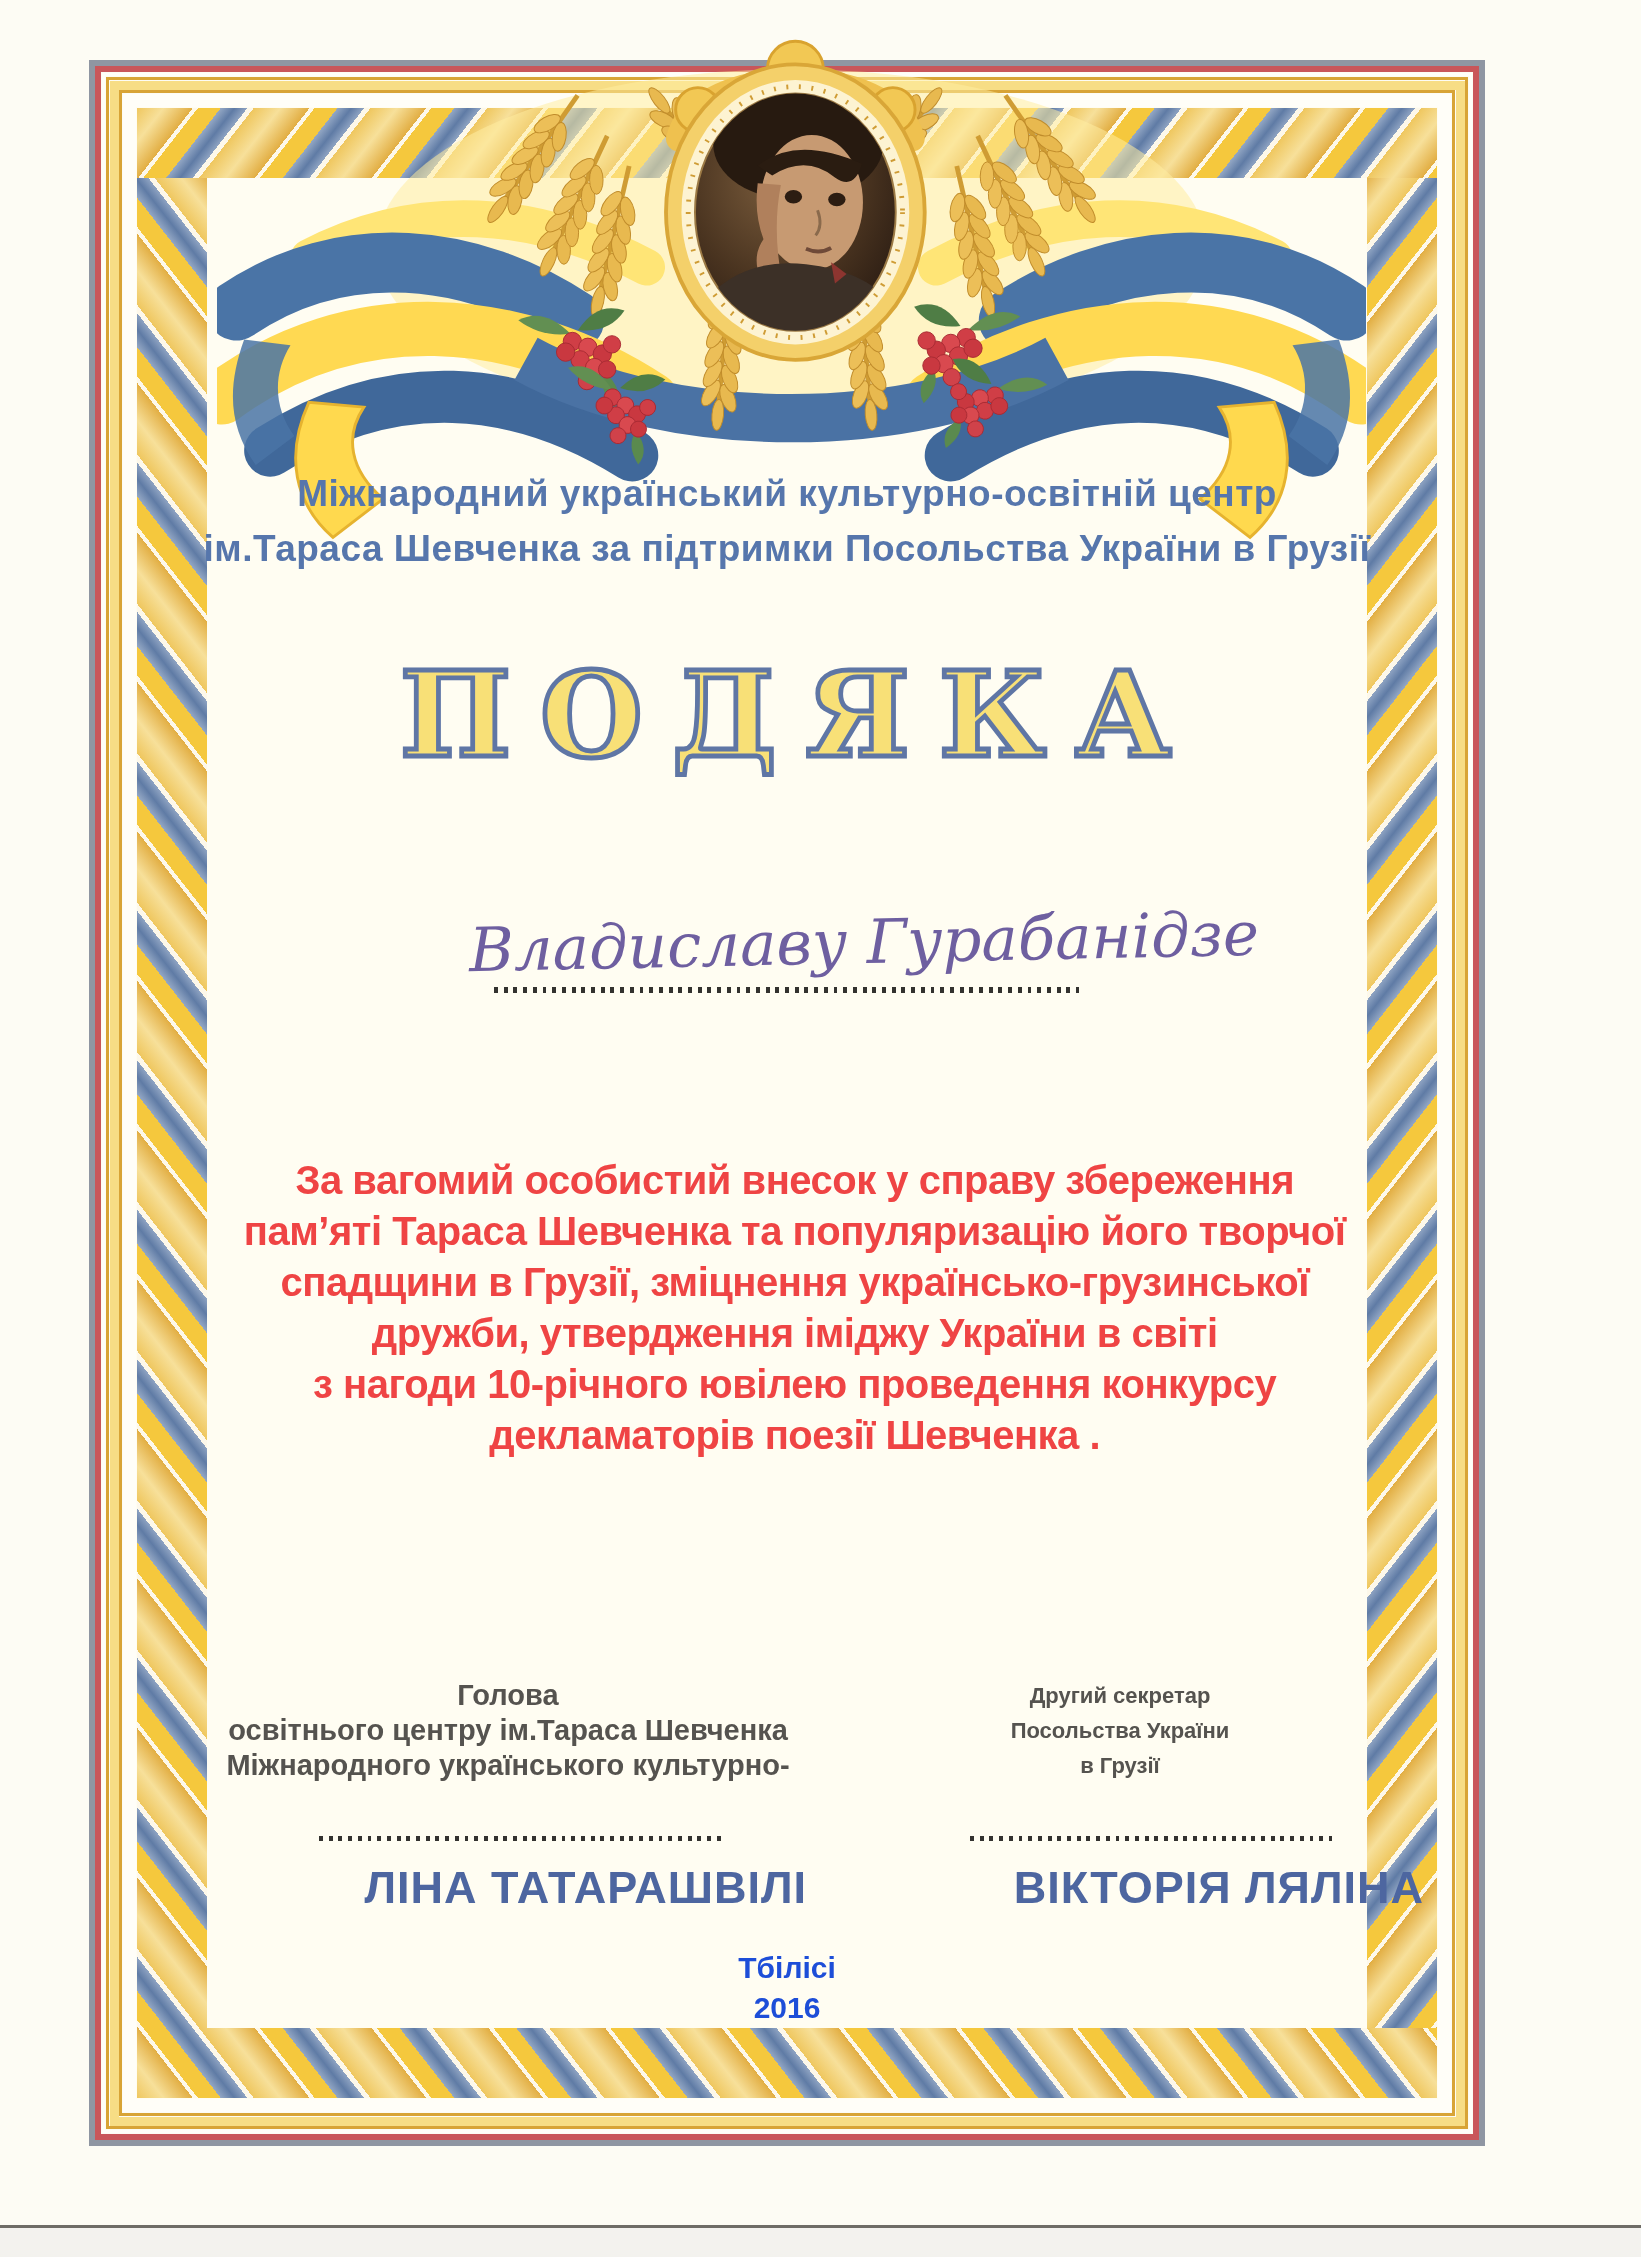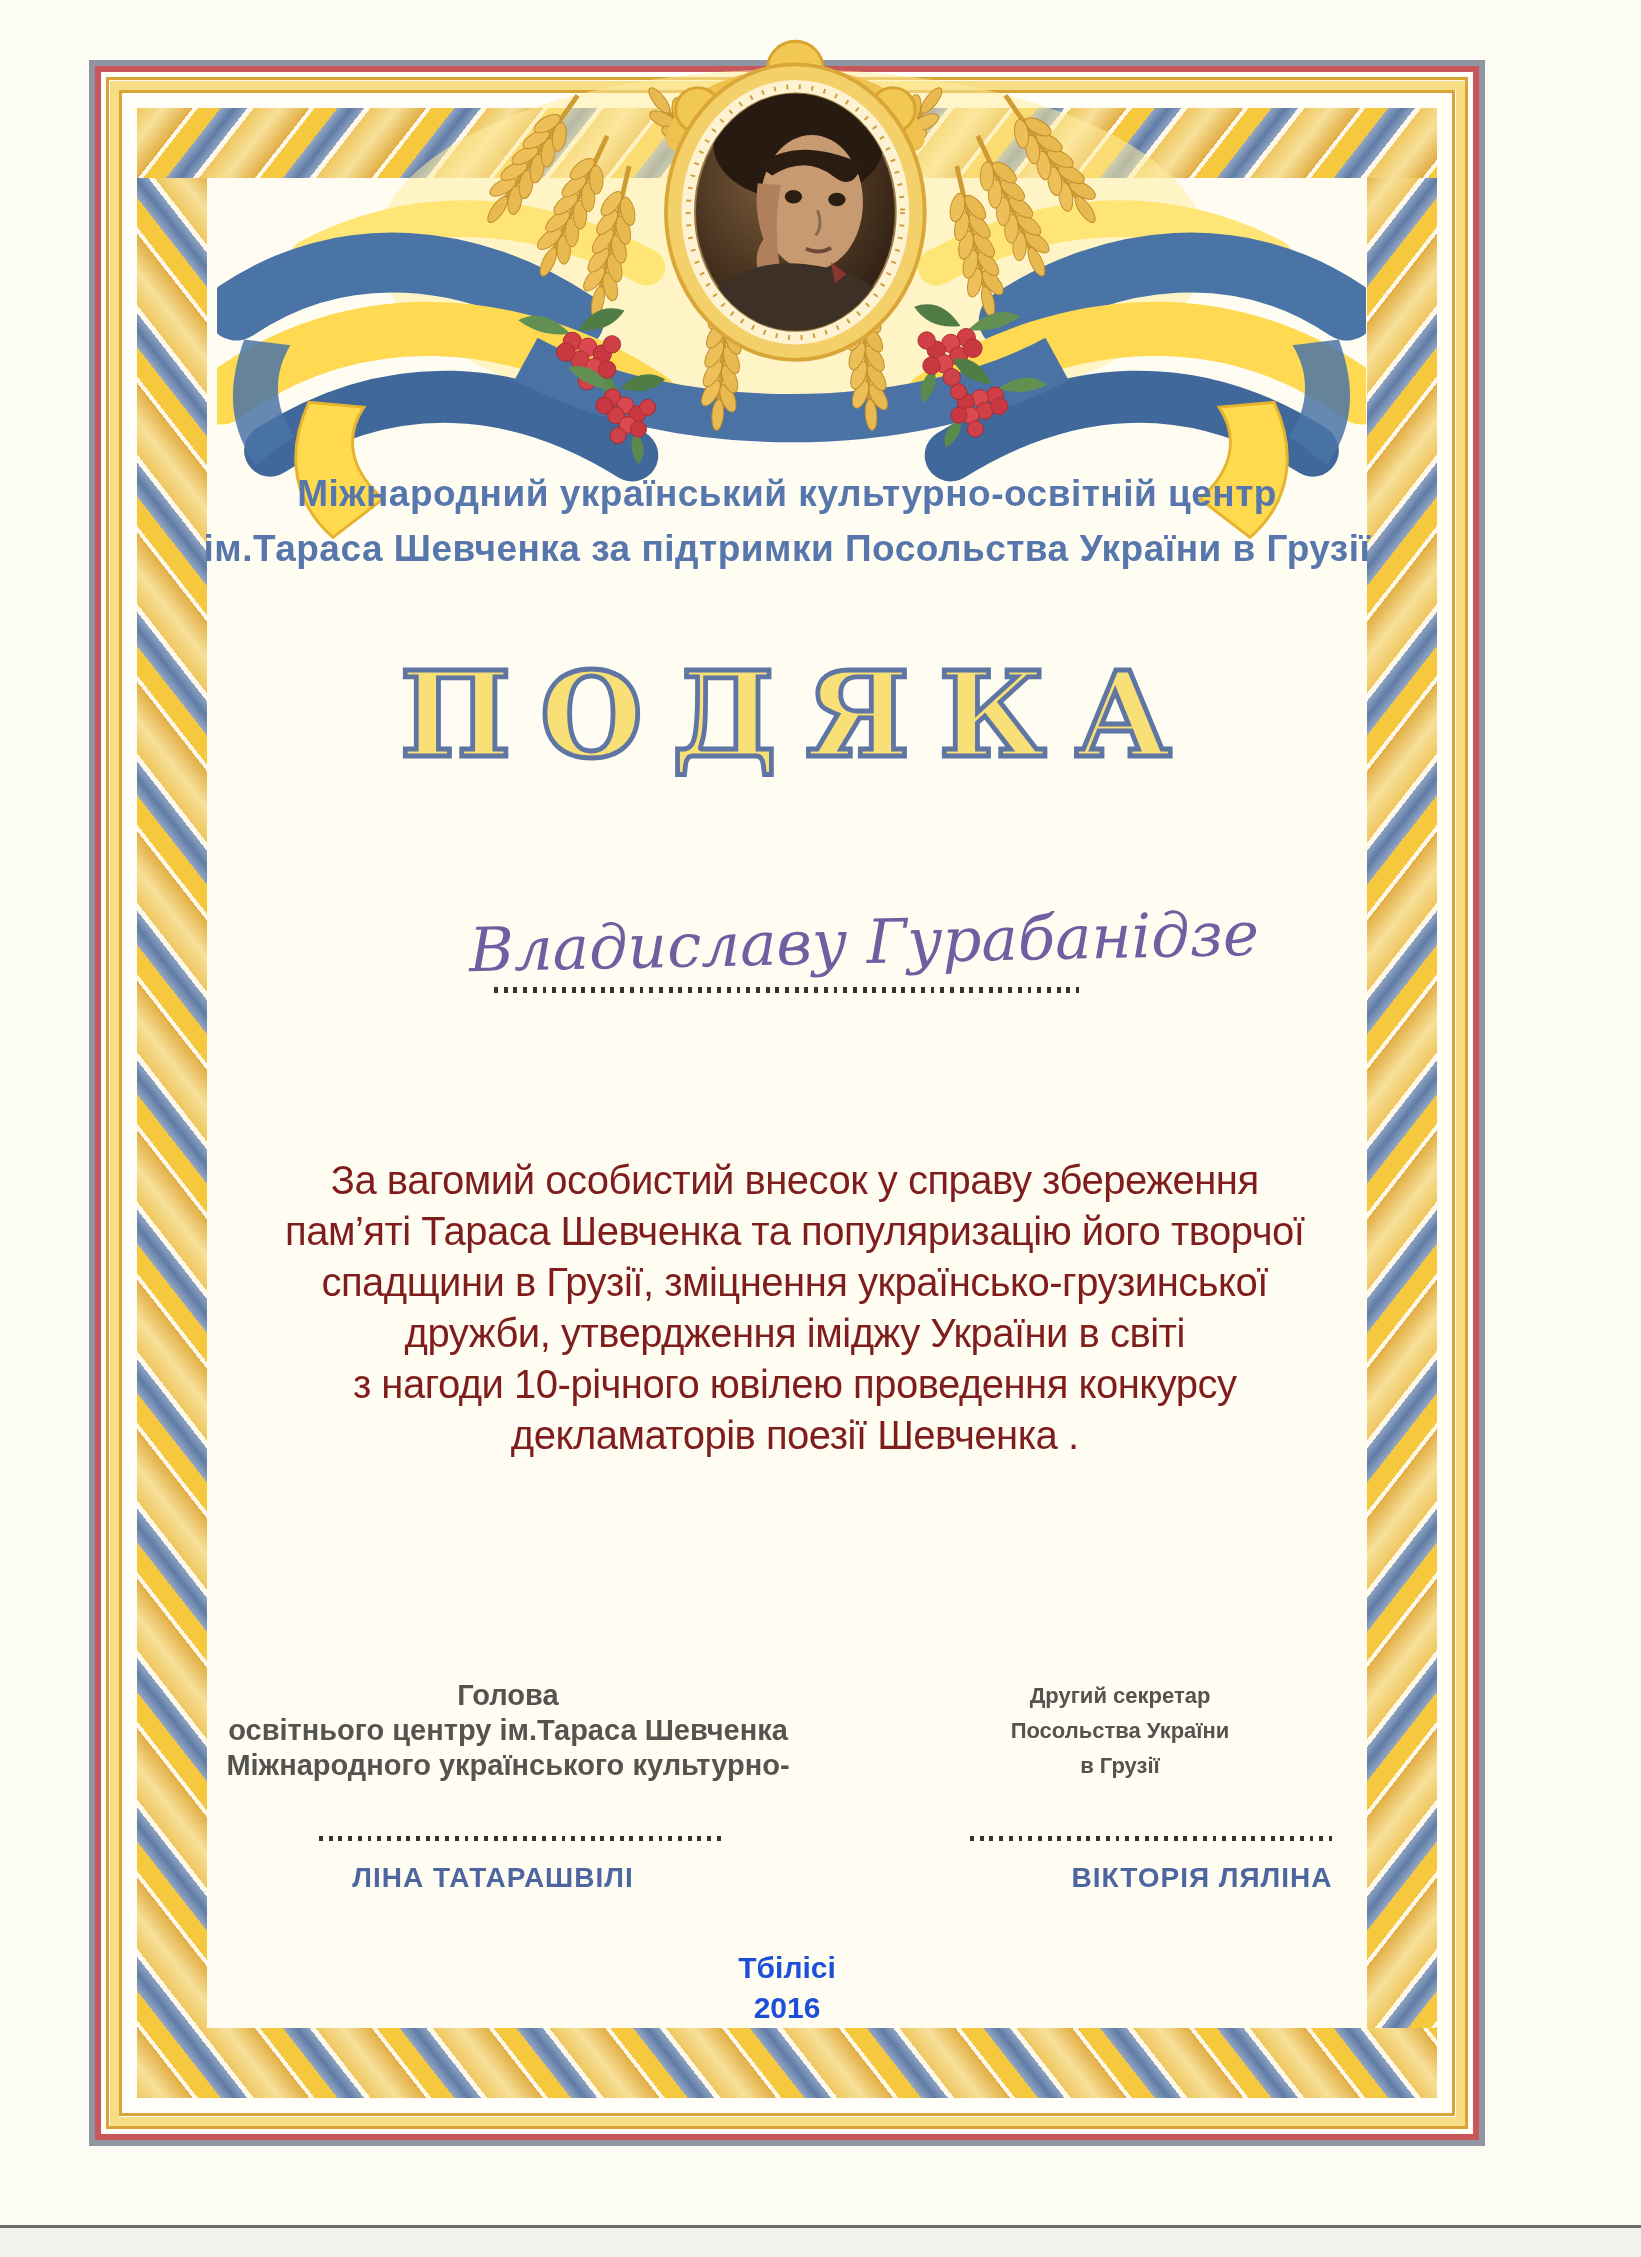--- a/index.html
+++ b/index.html
@@ -62,28 +62,28 @@
   .cert-title{top:645px;font-size:118px;font-weight:bold;
               font-family:"DejaVu Serif",serif;
               color:#f8e077;-webkit-text-stroke:4.8px #5f76a5;
               letter-spacing:29px;padding-left:13px;}
   .recipient{top:906px;font-size:61px;font-style:italic;
              font-family:"DejaVu Serif",serif;color:#6e5fa0;
              transform:translateX(77px) rotate(-1.2deg);}
   .dotline{position:absolute;height:5.8px;
            background:repeating-linear-gradient(90deg,#33322f 0px,#33322f 3.9px,transparent 3.9px,transparent 9.7px);}
   .dot-name{left:494px;top:987px;width:585px;}
-  .body-text{top:1155px;font-size:40px;font-weight:normal;line-height:51px;
-             color:#7f1d1d;letter-spacing:-0.5px;transform:translateX(7.7px);}
+  .body-text{top:1155px;font-size:40px;font-weight:bold;line-height:51px;
+             color:#ef4444;letter-spacing:-0.5px;transform:translateX(7.7px);}
   .sig{position:absolute;text-align:center;font-weight:bold;color:#55534f;}
   .sig-left{left:194px;top:1678px;width:628px;font-size:29px;line-height:35px;}
   .sig-right{left:898px;top:1678px;width:444px;font-size:22px;line-height:35px;}
   .dot-left{left:319px;top:1836px;width:406px;height:4.8px;}
   .dot-right{left:970px;top:1836px;width:362px;height:4.8px;}
-  .sig-name{position:absolute;text-align:center;font-weight:bold;font-size:28px;color:#4d66a0;letter-spacing:1px;}
+  .sig-name{position:absolute;text-align:right;font-weight:bold;font-size:45px;color:#4d66a0;letter-spacing:1px;}
   .name-left{left:179px;top:1862px;width:628px;}
   .name-right{left:980px;top:1862px;width:444px;}
   .footer{top:1948px;font-size:30px;font-weight:bold;line-height:40px;color:#1d4ed8;}
 
   .deco{position:absolute;left:217px;top:21px;width:1149px;height:529px;}
 </style>
 </head>
 <body>
 
 <div class="frame">

